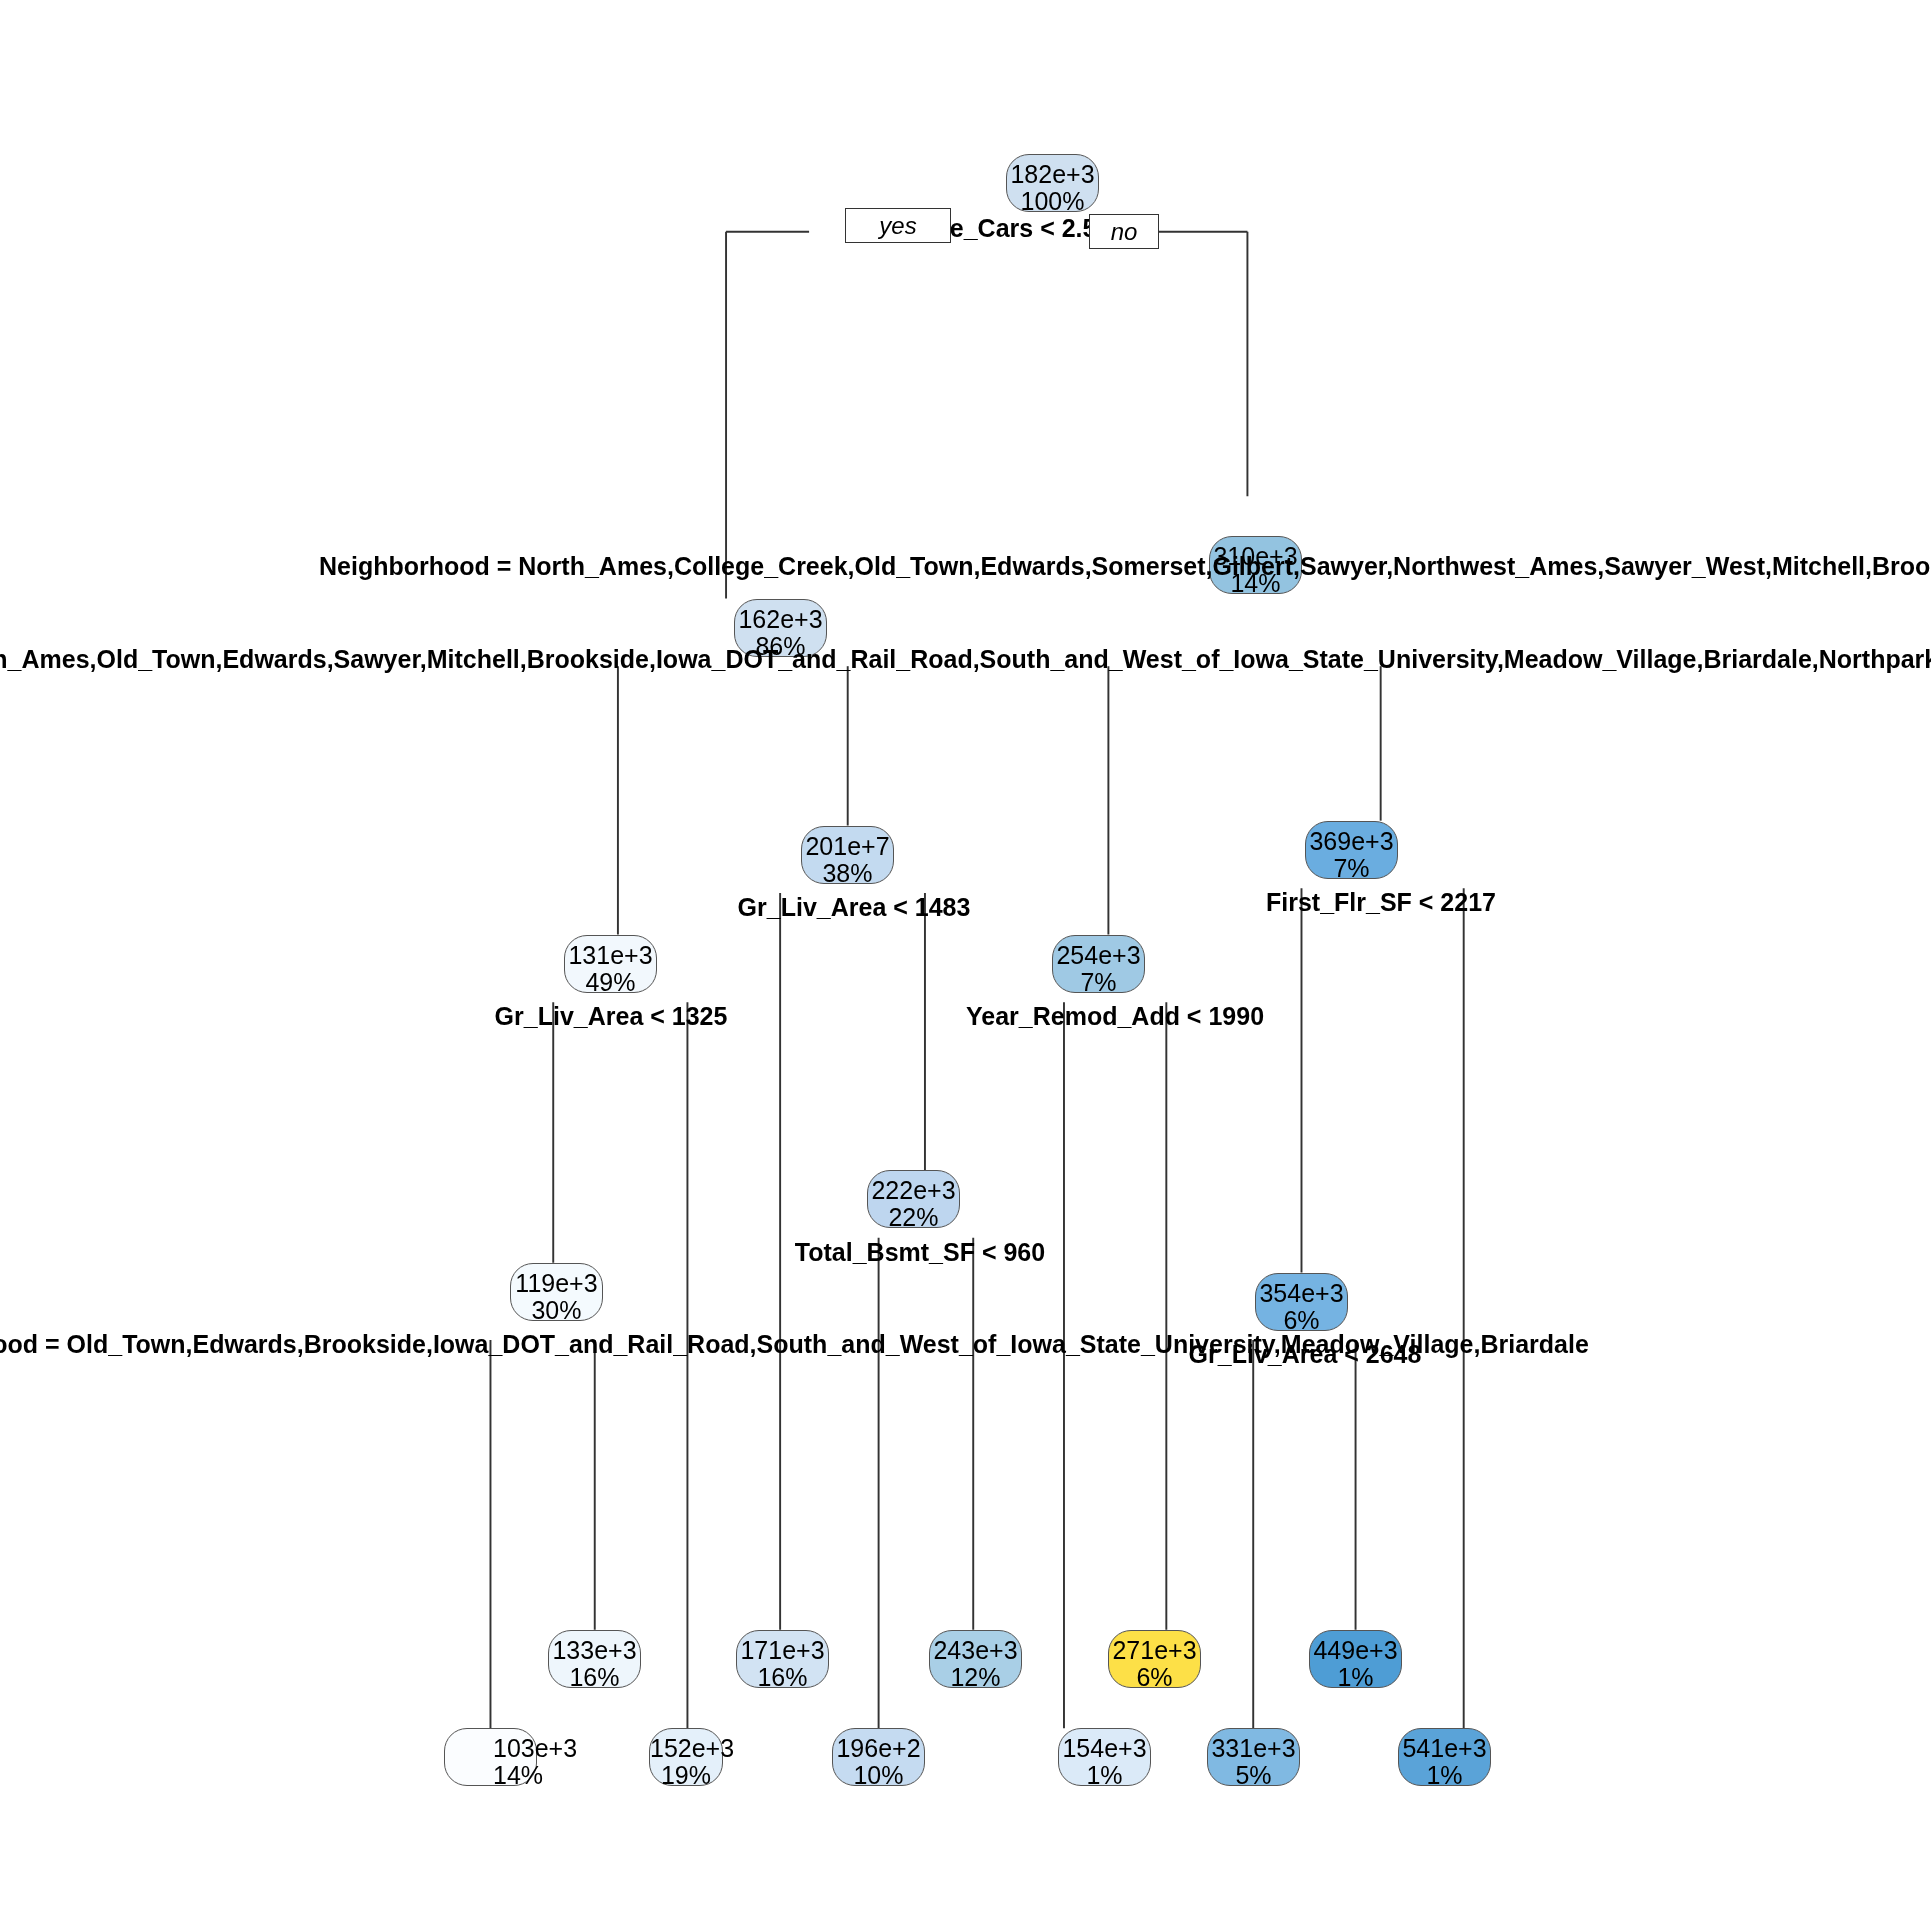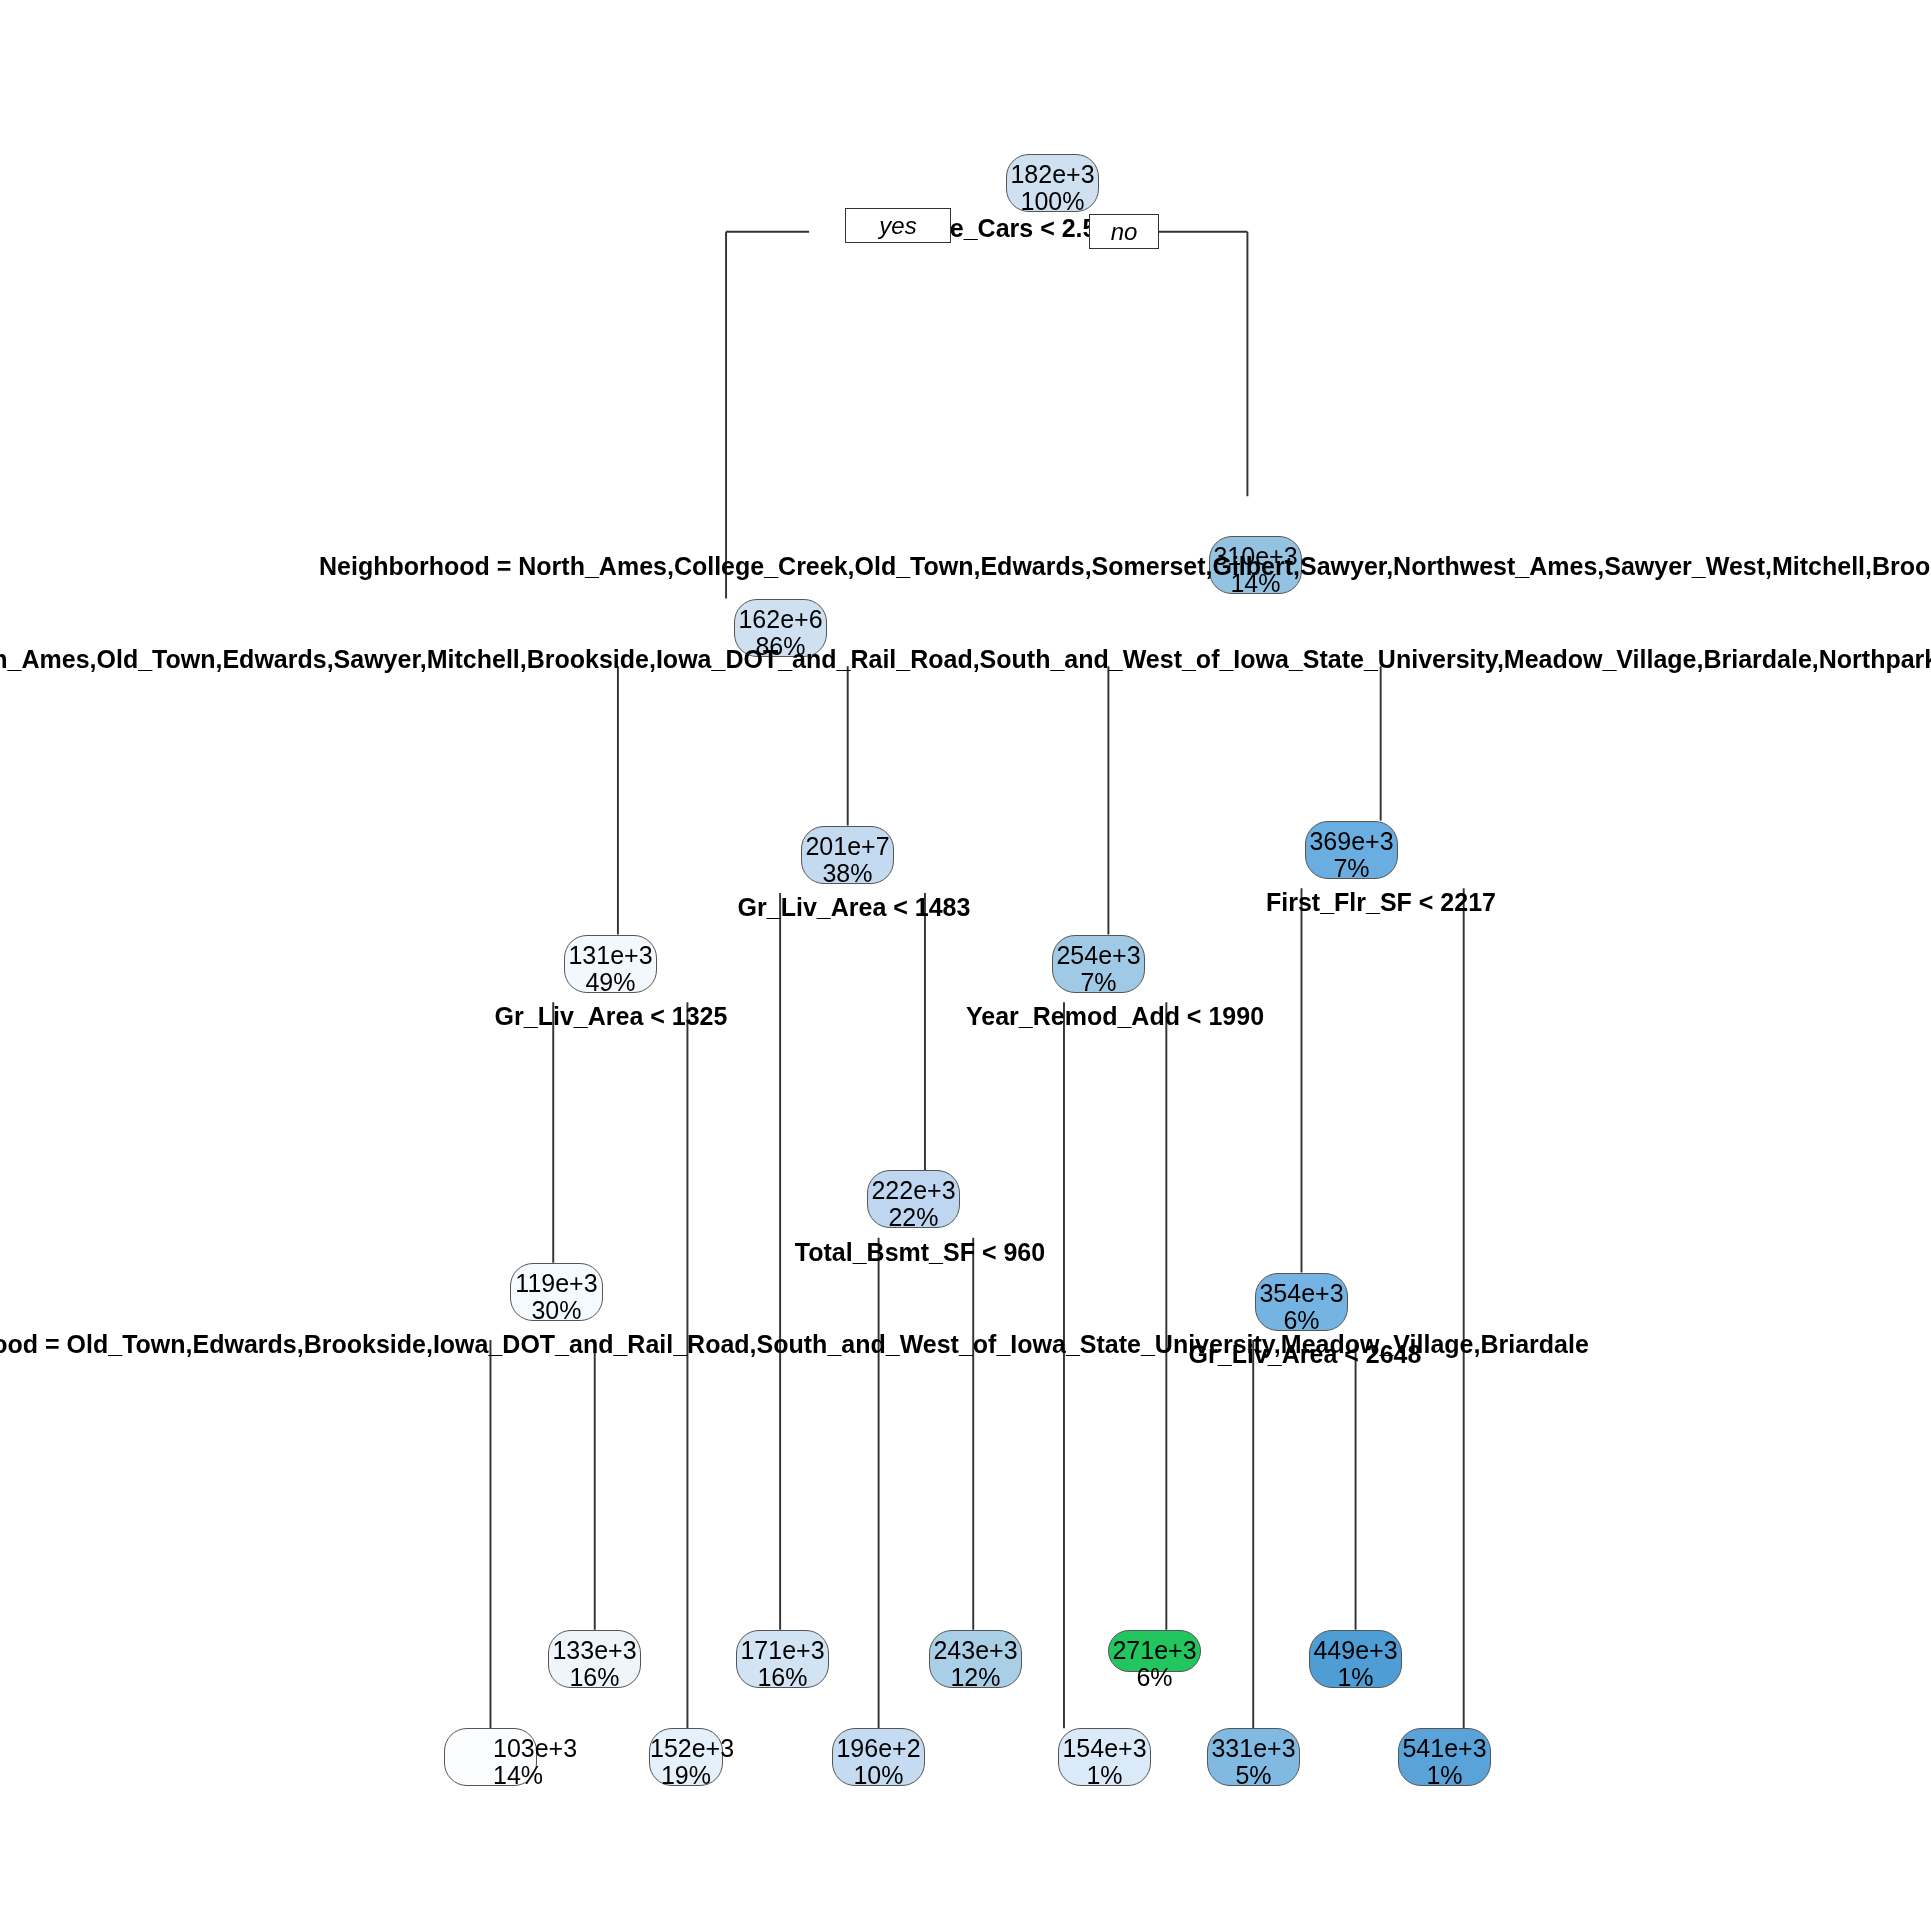--- a/index.html
+++ b/index.html
@@ -103,21 +103,21 @@
 
       <line x1="1298" y1="1388" x2="1298" y2="1790"></line>
       <line x1="1404" y1="1388" x2="1404" y2="1688"></line>
     </g>
   </svg>
 <div class="node" style="left: 1006px; top: 154px; width: 93px; height: 58px; background: rgb(207, 224, 240);">
       <span class="nv">182e+3</span>
       <span class="np">100%</span>
     </div>
     <div class="node" style="left: 734px; top: 599px; width: 93px; height: 58px; background: rgb(207, 224, 240);">
-      <span class="nv">162e+6</span>
+      <span class="nv">162e+3</span>
       <span class="np">86%</span>
     </div>
     <div class="node" style="left: 1209px; top: 496px; width: 93px; height: 58px; background: rgb(147, 195, 224); margin-top: 40px;">
       <span class="nv">310e+3</span>
       <span class="np">14%</span>
     </div>
     <div class="node" style="left: 564px; top: 935px; width: 93px; height: 58px; background: rgb(242, 248, 253);">
       <span class="nv">131e+3</span>
       <span class="np">49%</span>
     </div>
@@ -162,21 +162,21 @@
       <span class="np">10%</span>
     </div>
     <div class="node" style="left: 929px; top: 1630px; width: 93px; height: 58px; background: rgb(169, 207, 230);">
       <span class="nv">243e+3</span>
       <span class="np">12%</span>
     </div>
     <div class="node" style="left: 1058px; top: 1728px; width: 93px; height: 58px; background: rgb(219, 234, 248);">
       <span class="nv">154e+3</span>
       <span class="np">1%</span>
     </div>
-    <div class="node" style="left: 1108px; top: 1630px; width: 93px; height: 42px; background: #22c55e;">
+    <div class="node" style="left: 1108px; top: 1630px; width: 93px; height: 58px; background: #fde047;">
       <span class="nv">271e+3</span>
       <span class="np">6%</span>
     </div>
     <div class="node" style="left: 1255px; top: 1273px; width: 93px; height: 58px; background: rgb(117, 179, 226);">
       <span class="nv">354e+3</span>
       <span class="np">6%</span>
     </div>
     <div class="node" style="left: 1207px; top: 1728px; width: 93px; height: 58px; background: rgb(128, 185, 226);">
       <span class="nv">331e+3</span>
       <span class="np">5%</span>

